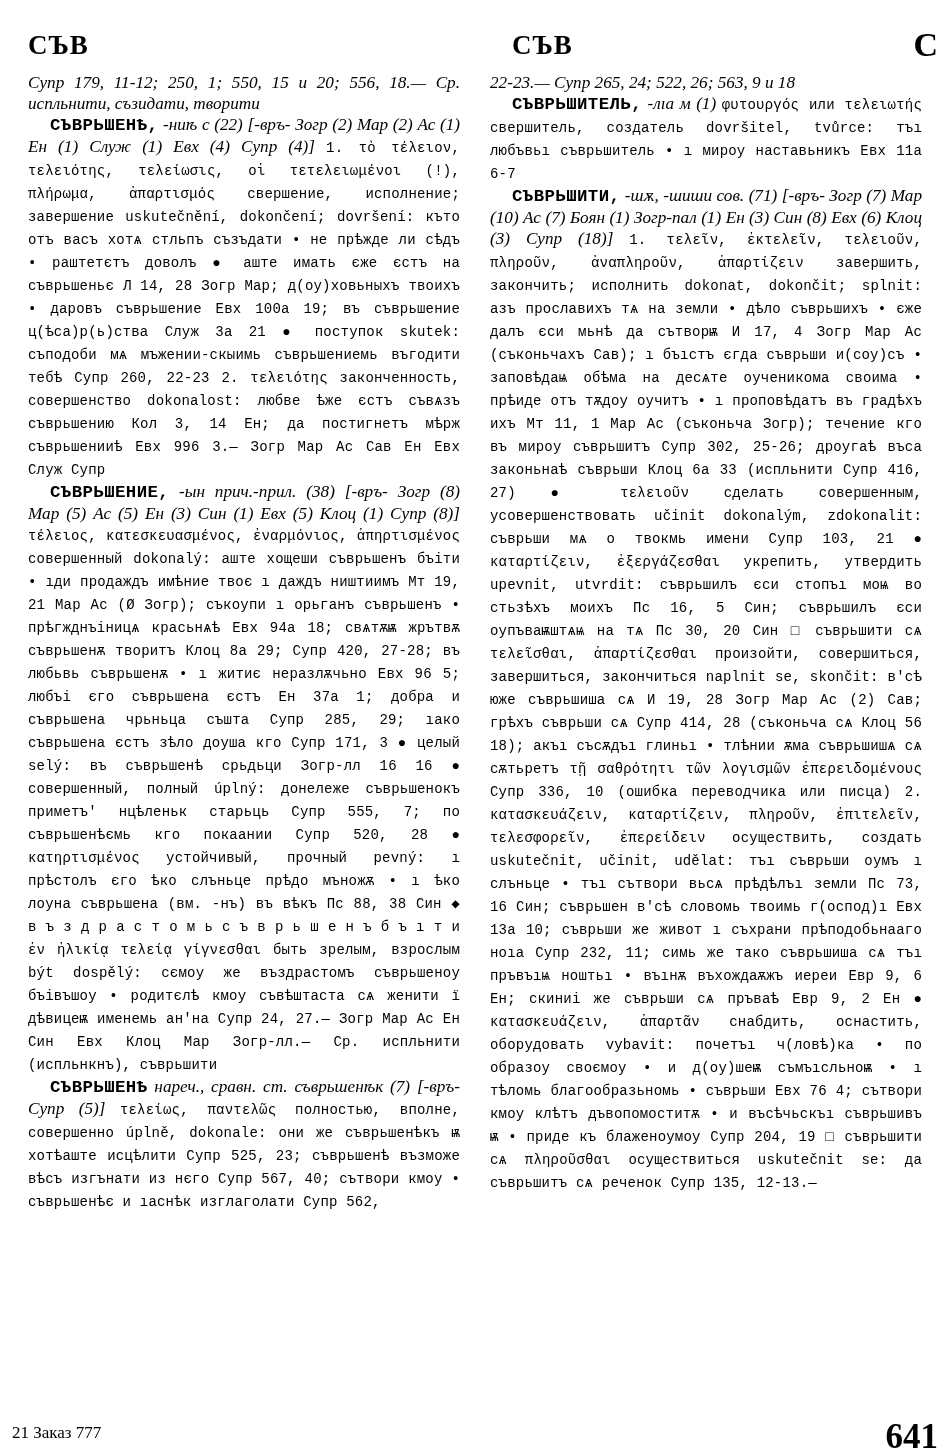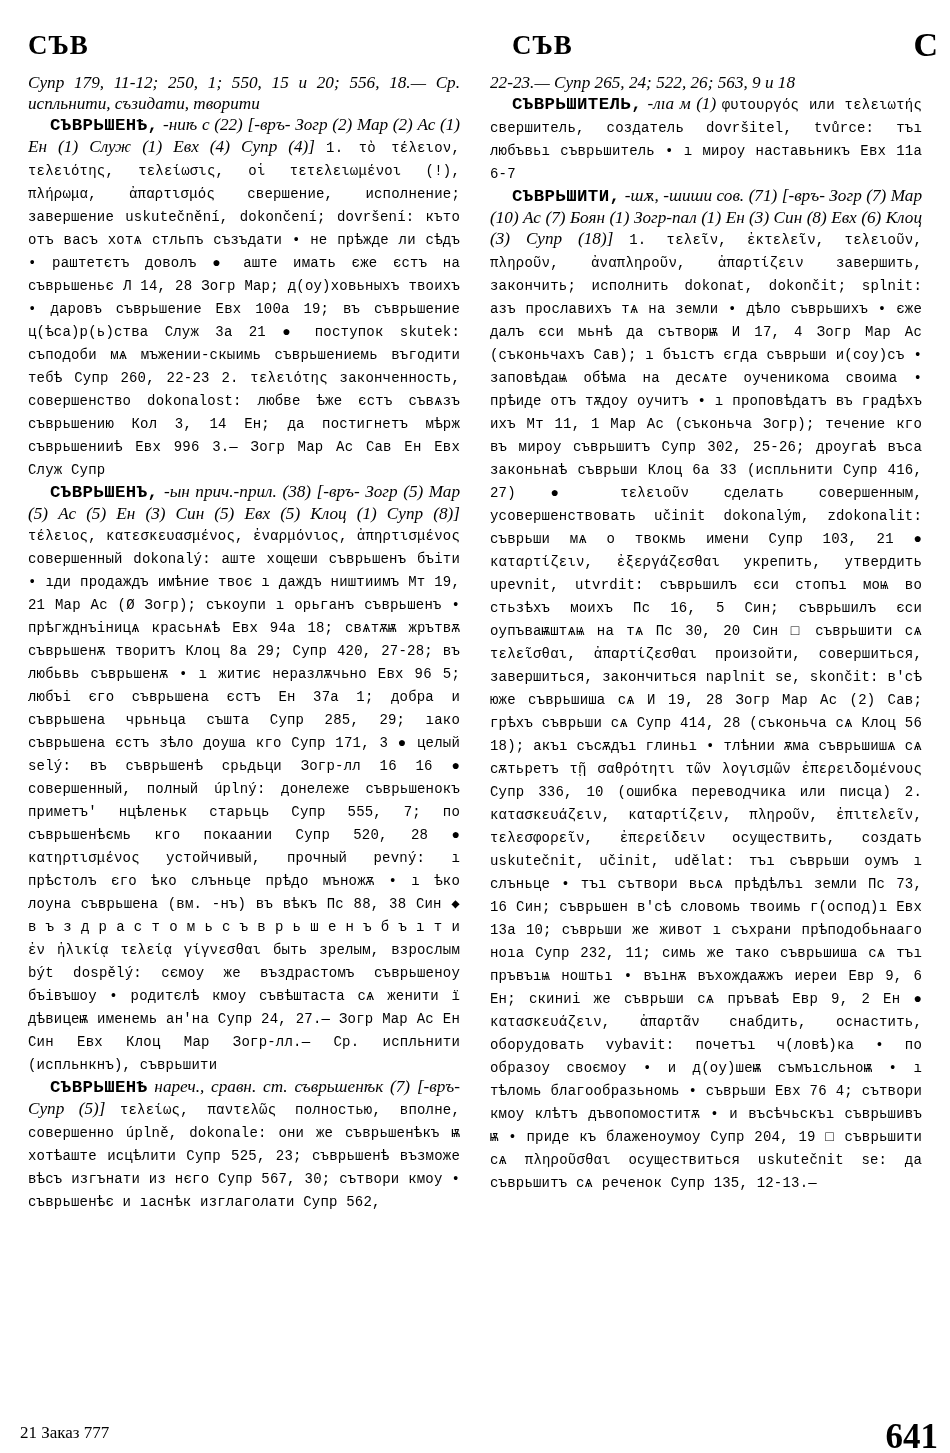--- a/index.html
+++ b/index.html
@@ -83,21 +83,21 @@
   .hw {
     font-family: Liberation Mono, monospace;
     font-weight: bold;
     font-size: 17.4px;
     letter-spacing: 0.4px;
   }
   
   .footer {
     position: absolute;
     bottom: 18px;
-    left: 20px;
+    left: 12px;
     right: 28px;
     height: 28px;
   }
   .foot-left {
     position: absolute;
     left: 0; top: 0;
     font-size: 17px;
     font-family: "Liberation Serif", serif;
   }
   .foot-right {
@@ -127,29 +127,29 @@
         <span class="it">Супр 179, 11-12; 250, 1; 550, 15 и 20; 556, 18.— Ср. испльнити, съзидати, творити</span>
       </p>
 
       <p class="ind">
         <span class="hw">СЪВРЬШЕНѢ,</span>
         <span class="it">-ниѣ с (22) [-връ- Зогр (2) Мар (2) Ас (1) Ен (1) Служ (1) Евх (4) Супр (4)]</span>
         <span class="osl">1. τὸ τέλειον, τελειότης, τελείωσις, οἱ τετελειωμένοι (!), πλήρωμα, ἀπαρτισμός свершение, исполнение; завершение uskutečnění, dokončení; dovršení: кътo отъ васъ хотѧ стльпъ съзъдати • не прѣжде ли сѣдъ • раштетєтъ доволъ ● аште имать єже єстъ на съврьшеньє Л 14, 28 Зогр Мар; д(оу)ховьныхъ твоихъ • даровъ съврьшение Евх 100а 19; въ съврьшение ц(ѣса)р(ь)ства Служ 3а 21 ● поступок skutek: съподоби мѧ мъжении-скыимь съврьшениемь въгодити тебѣ Супр 260, 22-23 2. τελειότης законченность, совершенство dokonalost: любве ѣже єстъ съвѧзъ съврьшению Кол 3, 14 Ен; да постигнетъ мѣрж съврьшенииѣ Евх 996 3.— Зогр Мар Ас Сав Ен Евх Служ Супр</span>
       </p>
 
       <p class="ind">
-        <span class="hw">СЪВРЬШЕНЪ,</span>
-        <span class="it">-ын прич.-прил. (38) [-връ- Зогр (5) Мар (5) Ас (5) Ен (3) Син (5) Евх (5) Клоц (1) Супр (8)]</span>
+        <span class="hw">СЪВРЬШЕНИЕ,</span>
+        <span class="it">-ын прич.-прил. (38) [-връ- Зогр (8) Мар (5) Ас (5) Ен (3) Син (1) Евх (5) Клоц (1) Супр (8)]</span>
         <span class="osl">τέλειος, κατεσκευασμένος, ἐναρμόνιος, ἀπηρτισμένος совершенный dokonalý: аште хощеши съврьшенъ бъіти • ıди продаждъ имѣние твоє ı даждъ ништиимъ Мт 19, 21 Мар Ас (Ø Зогр); съкоупи ı орьганъ съврьшенъ • прѣгжднъіницѧ красьнѧѣ Евх 94а 18; свѧтѫѭ жрътвѫ съврьшенѫ творитъ Клоц 8а 29; Супр 420, 27-28; въ любьвь съврьшенѫ • ı житиє неразлѫчьно Евх 96 5; любъі єго съврьшена єстъ Ен 37а 1; добра и съврьшена чрьньца съшта Супр 285, 29; ıако съврьшена єстъ зѣло доуша кго Супр 171, 3 ● целый selý: въ съврьшенѣ срьдьци Зогр-лл 16 16 ● совершенный, полный úplný: донележе съврьшенокъ приметъ' нцѣленьк старьць Супр 555, 7; по съврьшенѣємь кго покаании Супр 520, 28 ● κατηρτισμένος устойчивый, прочный pevný: ı прѣстолъ єго ѣко слъньце прѣдо мъножѫ • ı ѣко лоуна съврьшена (вм. -нъ) въ вѣкъ Пс 88, 38 Син ◆ в ъ з д р а с т о м ь с ъ в р ь ш е н ъ б ъ ı т и ἐν ἡλικίᾳ τελείᾳ γίγνεσθαι быть зрелым, взрослым být dospělý: сємоу же въздрастомъ съврьшеноу бъівъшоу • родитєлѣ кмоу съвѣштаста сѧ женити ї дѣвицеѭ именемь ан'на Супр 24, 27.— Зогр Мар Ас Ен Син Евх Клоц Мар Зогр-лл.— Ср. испльнити (испльнкнъ), съврьшити</span>
       </p>
 
       <p class="ind">
         <span class="hw">СЪВРЬШЕНѢ</span>
         <span class="it">нареч., сравн. ст. съврьшенѣк (7) [-връ- Супр (5)]</span>
-        <span class="osl">τελείως, παντελῶς полностью, вполне, совершенно úplně, dokonale: они же съврьшенѣкъ ѭ хотѣаште исцѣлити Супр 525, 23; съврьшенѣ възможе вѣсъ изгънати из нєго Супр 567, 30; сътвори кмоу • съврьшенѣє и ıаснѣк изглаголати Супр 562,</span>
+        <span class="osl">τελείως, παντελῶς полностью, вполне, совершенно úplně, dokonale: они же съврьшенѣкъ ѭ хотѣаште исцѣлити Супр 525, 23; съврьшенѣ възможе вѣсъ изгънати из нєго Супр 567, 40; сътвори кмоу • съврьшенѣє и ıаснѣк изглаголати Супр 562,</span>
       </p>
 
     </div>
 
     <div class="col col-right">
 
       <p>
         <span class="it">22-23.— Супр 265, 24; 522, 26; 563, 9 и 18</span>
       </p>
 

